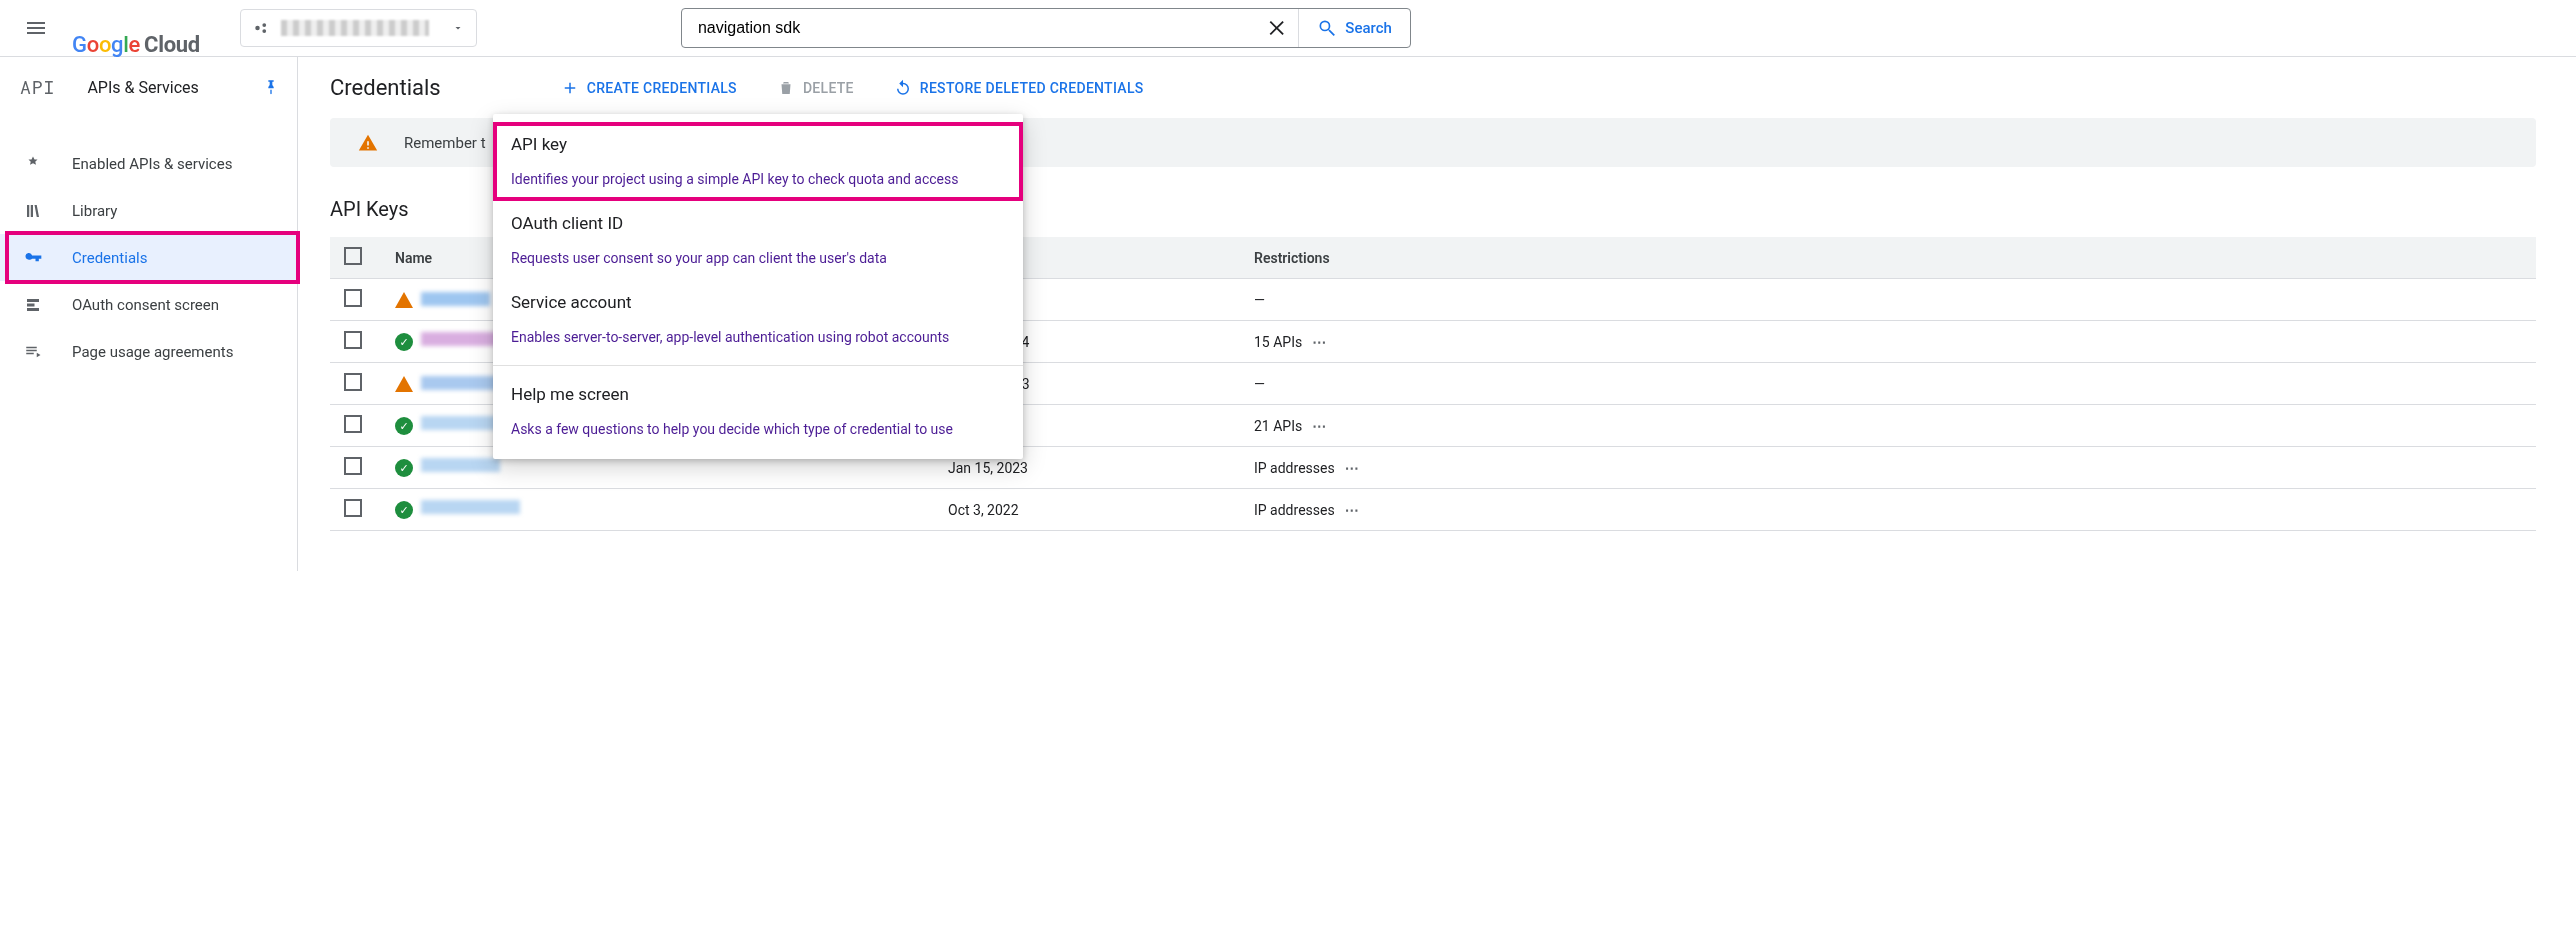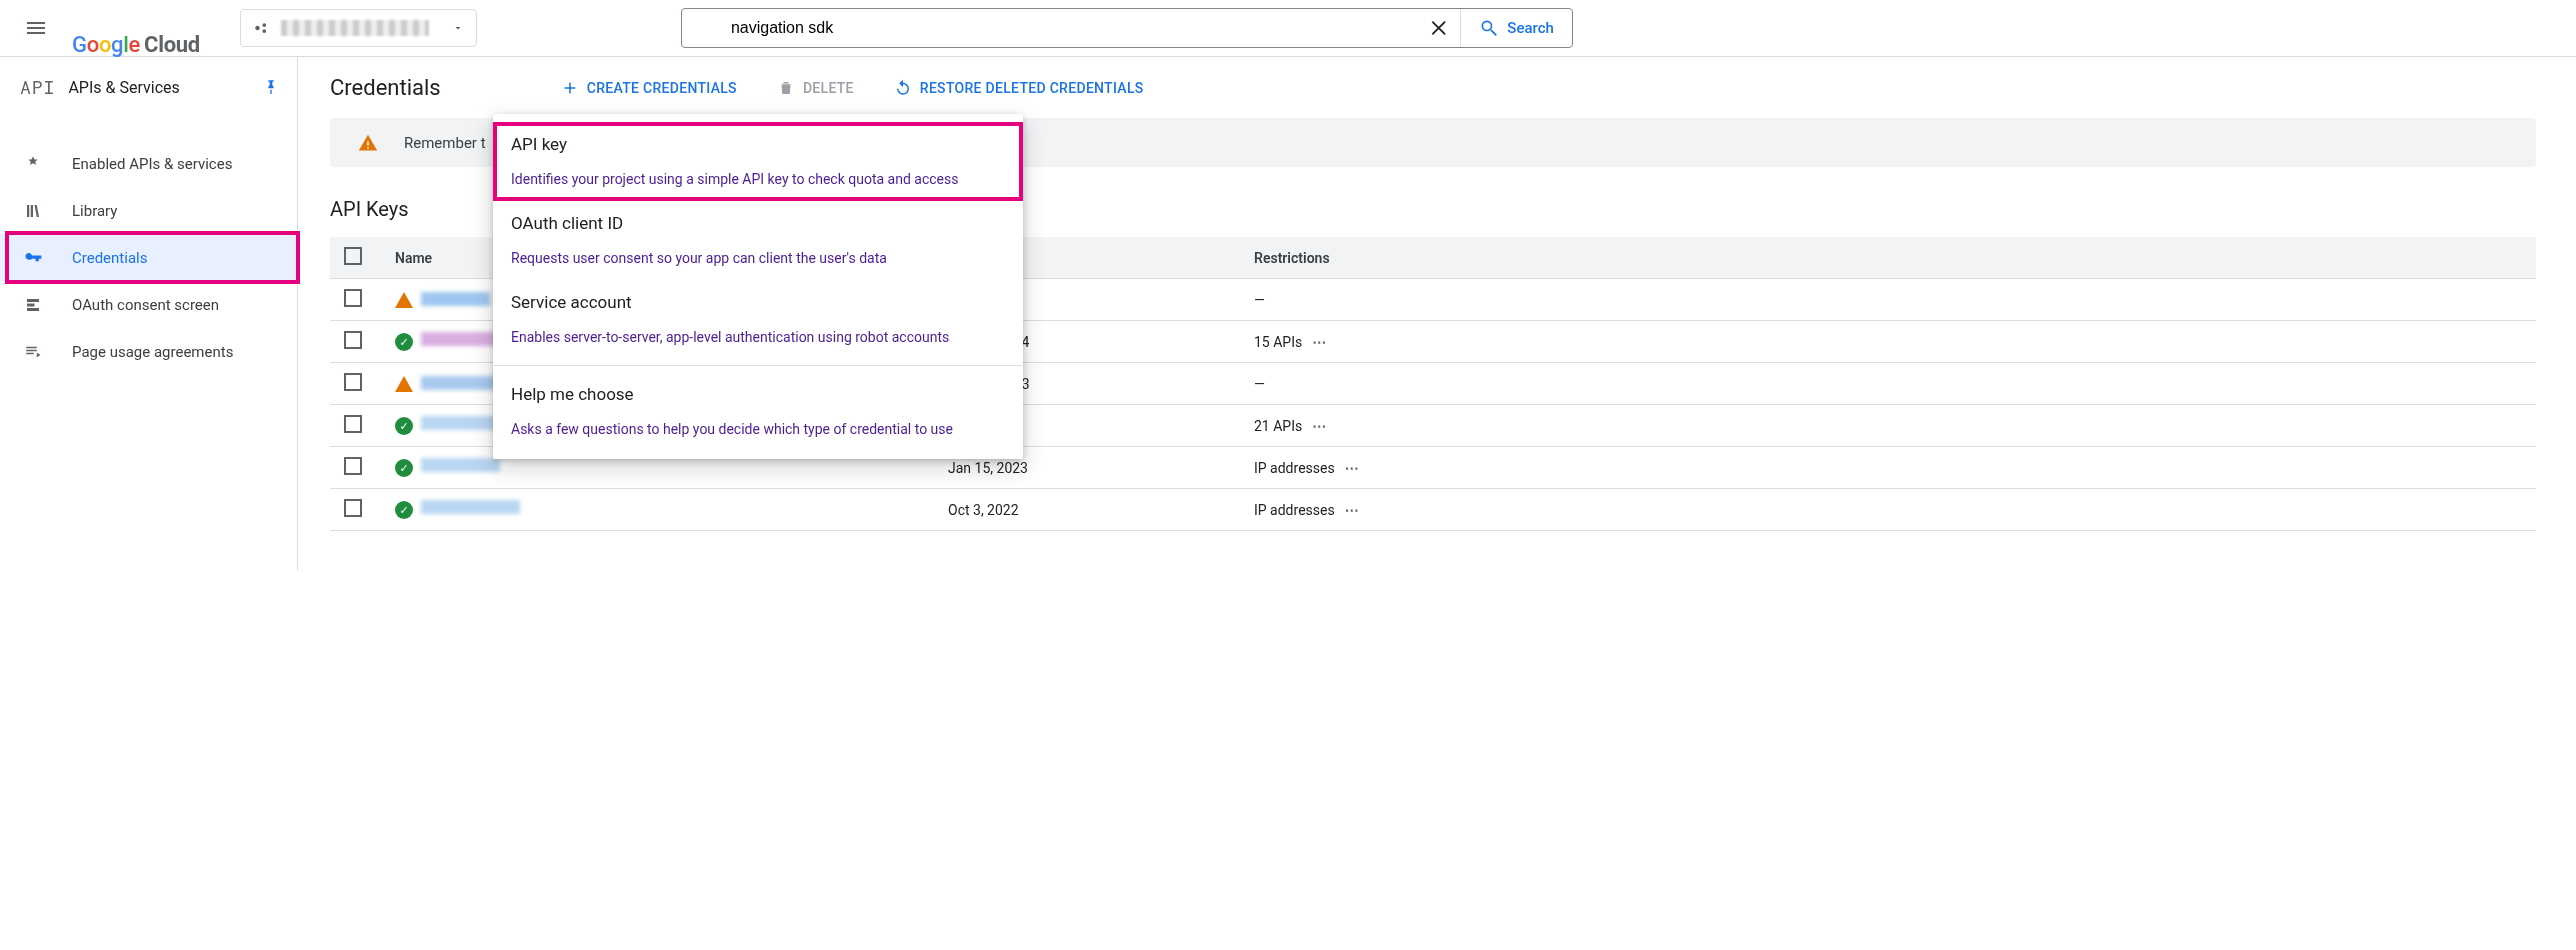--- a/index.html
+++ b/index.html
@@ -53,22 +53,21 @@
     background: repeating-linear-gradient(90deg,#ccc,#ccc 6px,#eee 6px,#eee 12px);
     filter: blur(1px);
   }
   .search-wrap {
     margin-left: 188px;
     display:flex;
     align-items:center;
     border:1px solid #80868b;
     border-radius:4px;
     height:40px;
-    width:892px;
-    padding-left:33px;
+    width:730px;
   }
   .search-input {
     flex:1;
     border:none;
     outline:none;
     font-size:16px;
     padding:0 16px;
     background:transparent;
   }
   .search-clear{
@@ -89,21 +88,21 @@
   .body-wrap { display:flex; }
   .sidebar {
     width:298px;
     border-right:1px solid #dadce0;
     min-height:514px;
   }
   .sidebar-header{
     display:flex;align-items:center;
     padding:0 18px 0 20px;
     height:61px;
-    gap:13px;
+    gap:32px;
     border-bottom:1px solid #fff;
   }
   .api-mono{
     font-family: "Roboto Mono", monospace;
     font-size:18px;
     color:#5f6368;
     letter-spacing:1px;
   }
   .sidebar-title{font-size:16px;font-weight:400;flex:1;}
   .pin-icon{color:#1a73e8;}
@@ -414,17 +413,17 @@
     <div class="menu-item">
       <div class="mi-title">OAuth client ID</div>
       <div class="mi-sub">Requests user consent so your app can client the user's data</div>
     </div>
     <div class="menu-item">
       <div class="mi-title">Service account</div>
       <div class="mi-sub">Enables server-to-server, app-level authentication using robot accounts</div>
     </div>
     <div class="menu-divider"></div>
     <div class="menu-item">
-      <div class="mi-title">Help me choose</div>
+      <div class="mi-title">Help me screen</div>
       <div class="mi-sub">Asks a few questions to help you decide which type of credential to use</div>
     </div>
   </div>
 
 
 </body></html>

